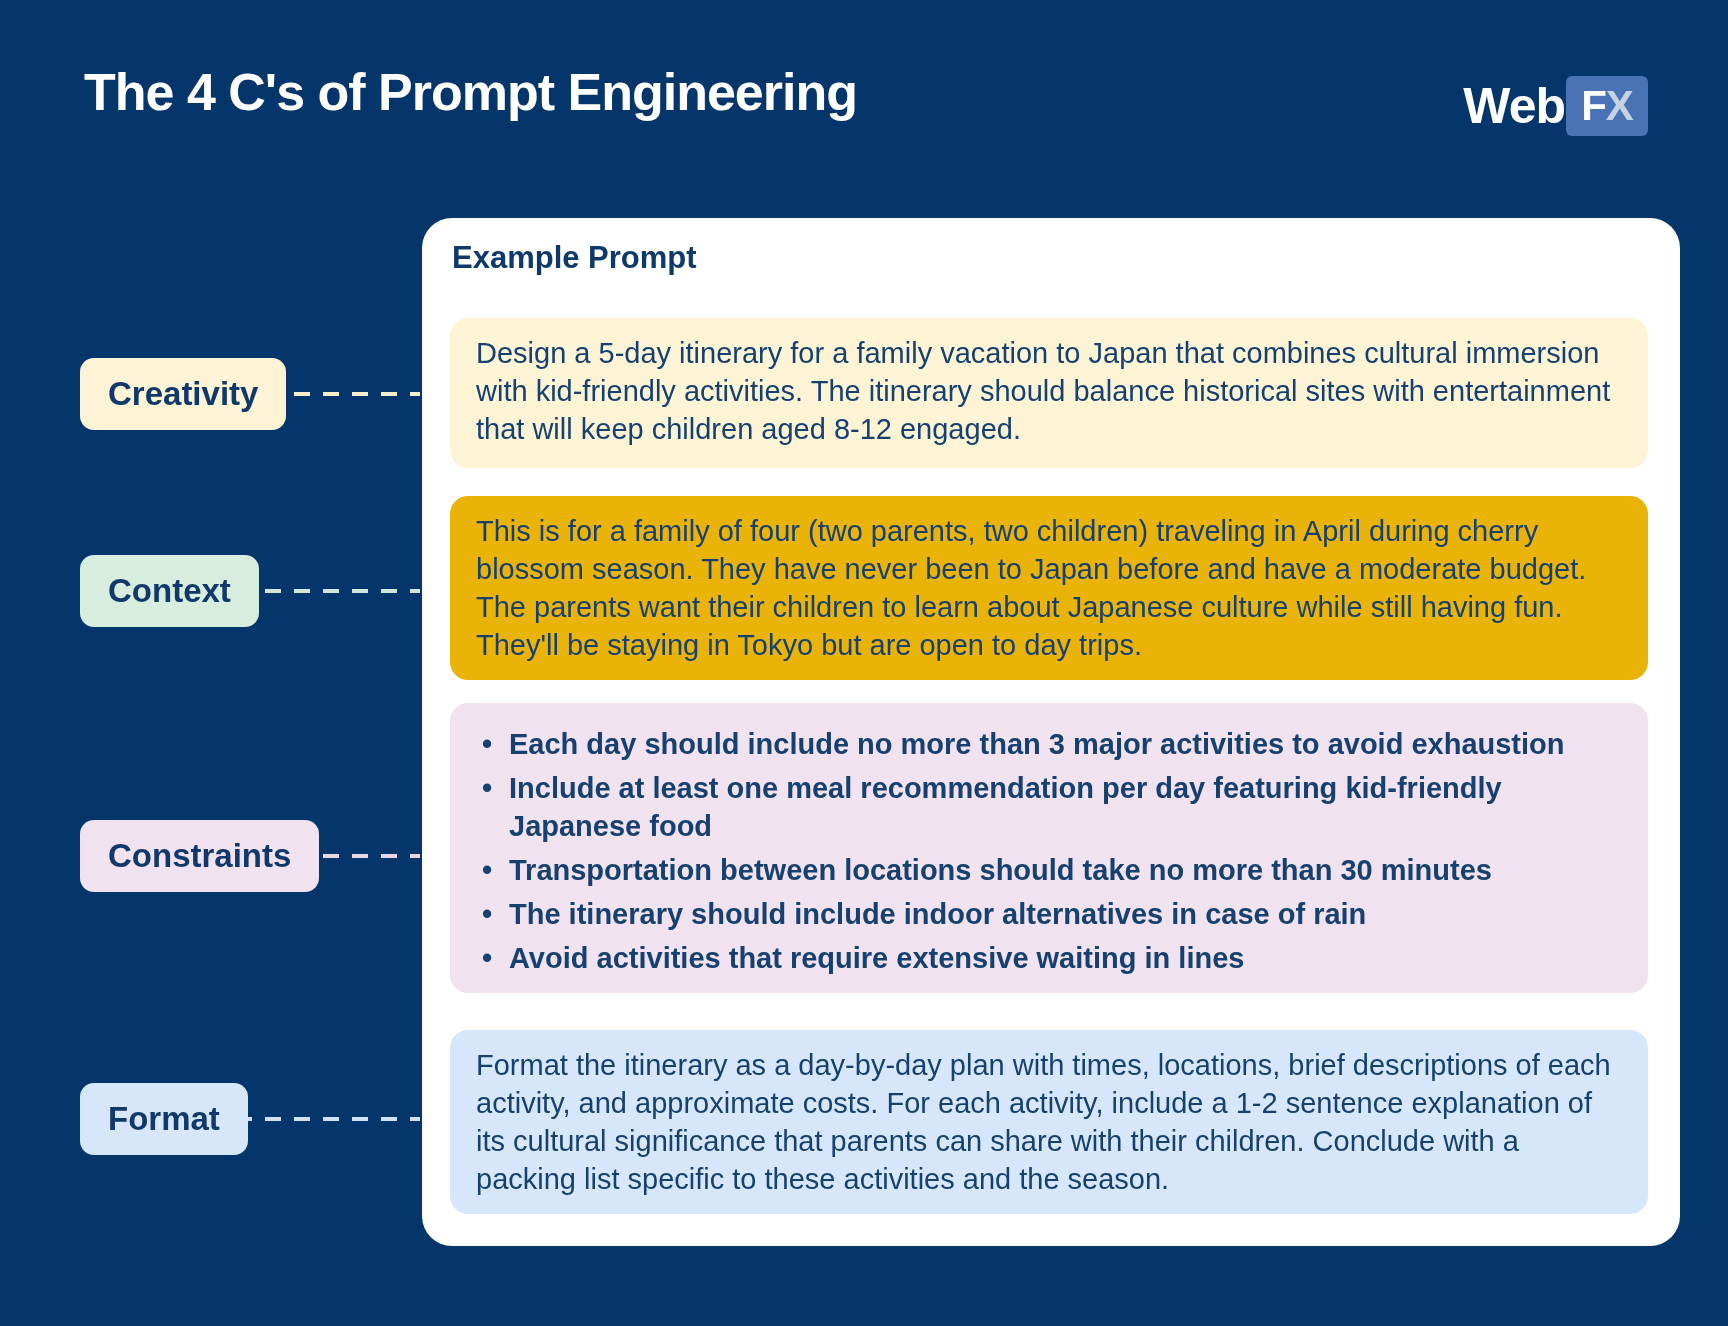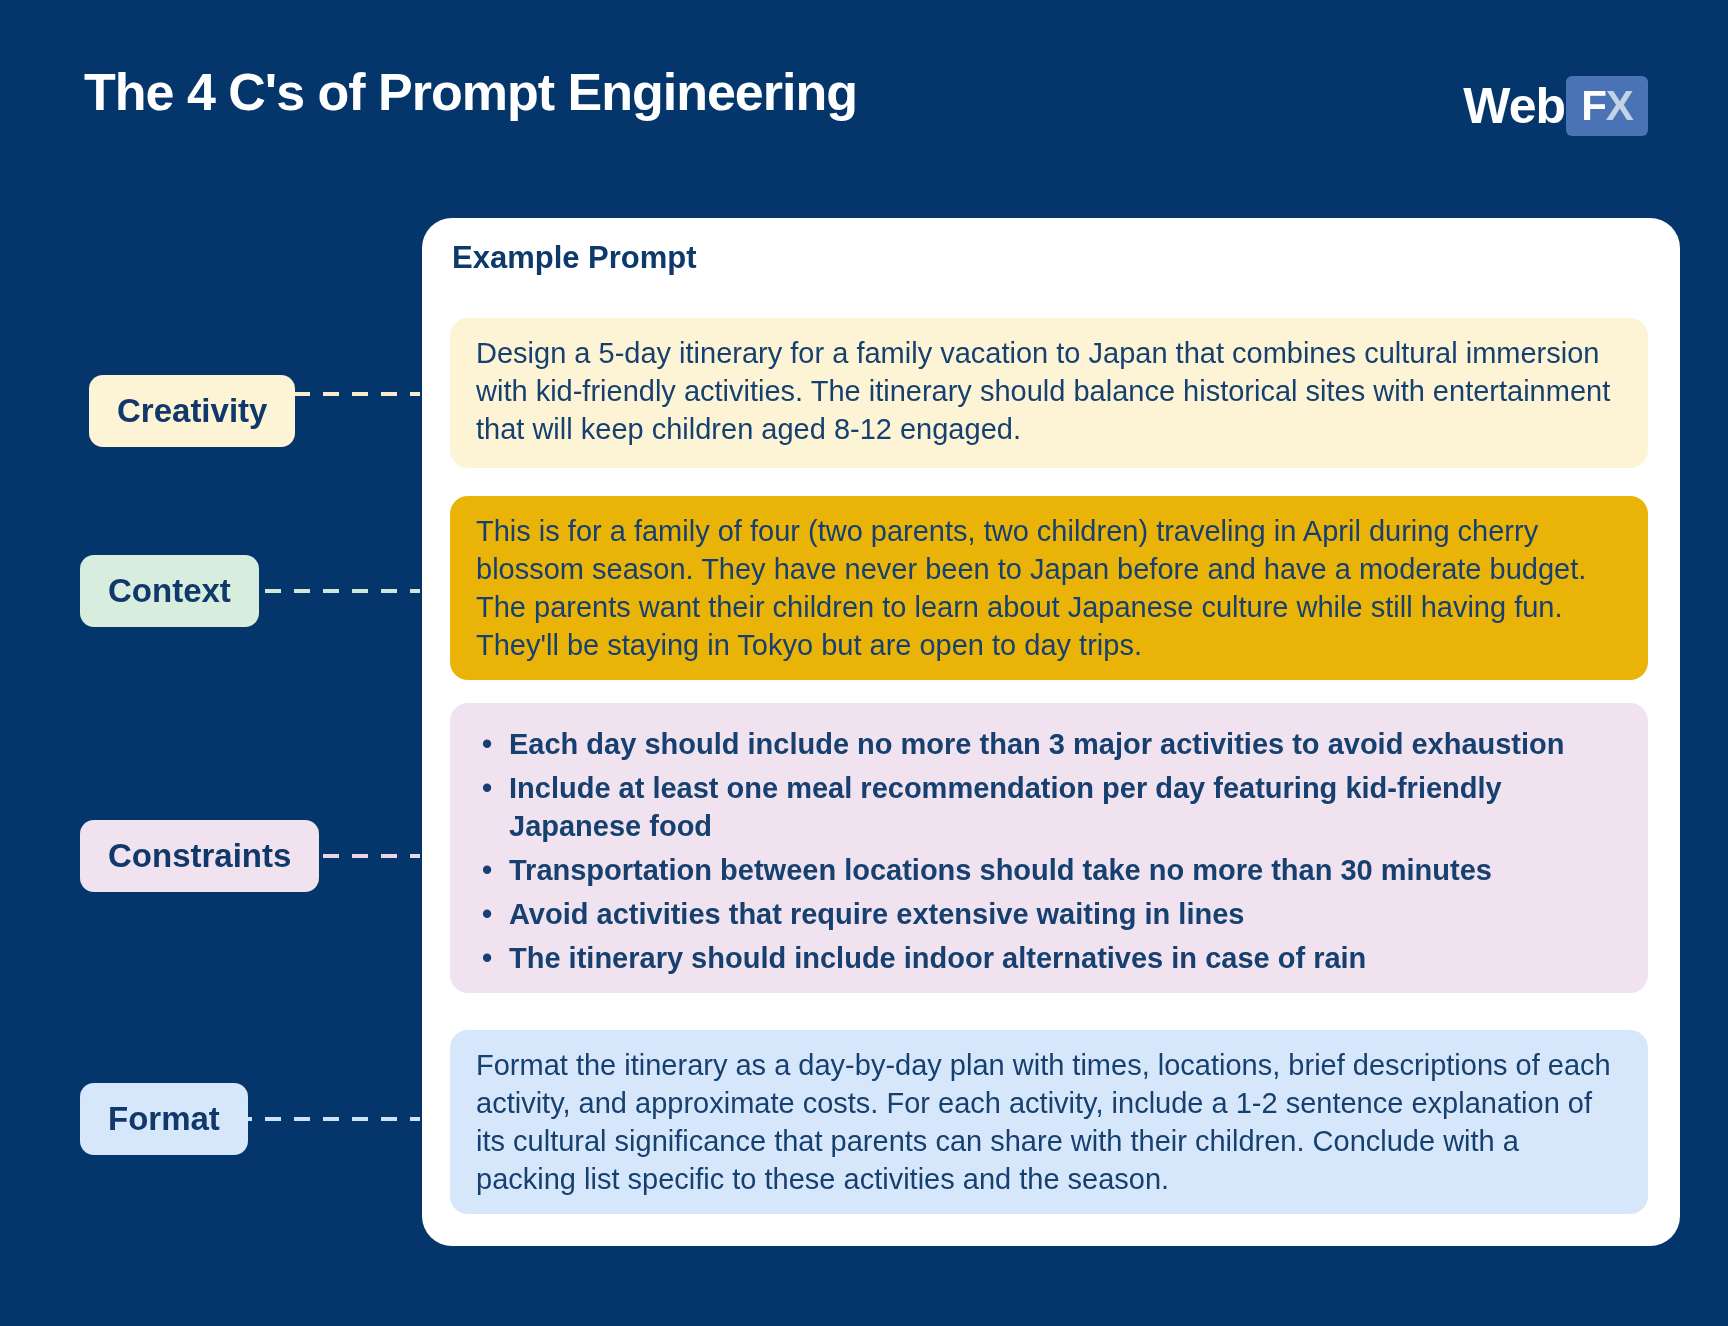--- a/index.html
+++ b/index.html
@@ -67,21 +67,21 @@
     color:#16406f;
   }
 
   
   .label {
     position:absolute; left:80px; transform:translateY(-50%);
     padding:17px 28px; border-radius:14px;
     font-size:33px; font-weight:bold; color:#11386a;
     white-space:nowrap; z-index:3;
   }
-  .label-creativity  { top:411px;  background:#fdf4d5;margin-left:9px; }
+  .label-creativity  { top:394px;  background:#fdf4d5; }
   .label-context     { top:591px;  background:#d7edde; }
   .label-constraints { top:856px;  background:#f0e2ef; }
   .label-clarity     { top:1119px; background:#d7e7fb; }
 
   
   .dash {
     position:absolute; left:120px; width:300px; height:4px; z-index:2;
   }
   .dash-creativity  { top:392px;  background:repeating-linear-gradient(90deg,#f6eecb 0 16px,transparent 16px 29px); }
   .dash-context     { top:589px;  background:repeating-linear-gradient(90deg,#cfe7d8 0 16px,transparent 16px 29px); }
@@ -120,21 +120,21 @@
 
   <div class="box box-context">
     <span>This is for a family of four (two parents, two children) traveling in April during cherry blossom season. They have never been to Japan before and have a moderate budget. The parents want their children to learn about Japanese culture while still having fun. They'll be staying in Tokyo but are open to day trips.</span>
   </div>
 
   <div class="box box-constraints">
     <ul>
       <li>Each day should include no more than 3 major activities to avoid exhaustion</li>
       <li>Include at least one meal recommendation per day featuring kid-friendly Japanese food</li>
       <li>Transportation between locations should take no more than 30 minutes</li>
+      <li>The itinerary should include indoor alternatives in case of rain</li>
       <li>Avoid activities that require extensive waiting in lines</li>
-      <li>The itinerary should include indoor alternatives in case of rain</li>
     </ul>
   </div>
 
   <div class="box box-clarity">
     <span>Format the itinerary as a day-by-day plan with times, locations, brief descriptions of each activity, and approximate costs. For each activity, include a 1-2 sentence explanation of its cultural significance that parents can share with their children. Conclude with a packing list specific to these activities and the season.</span>
   </div>
 </div>
 
 </body></html>

